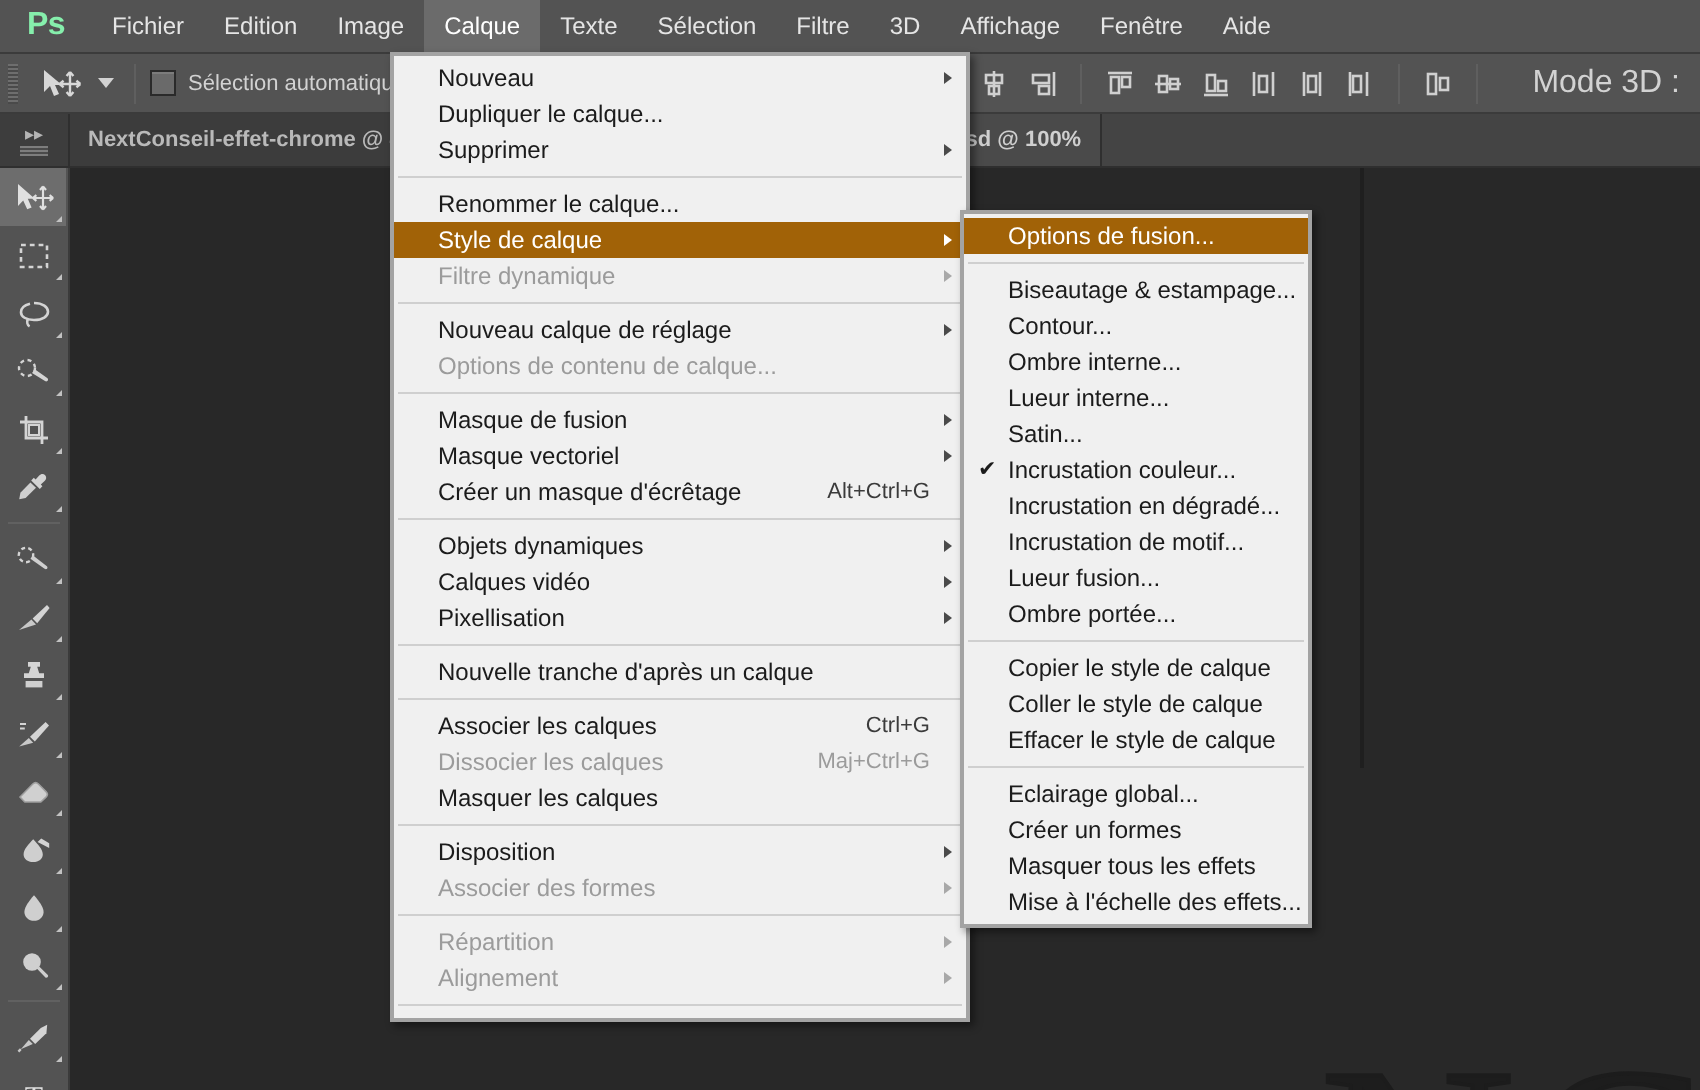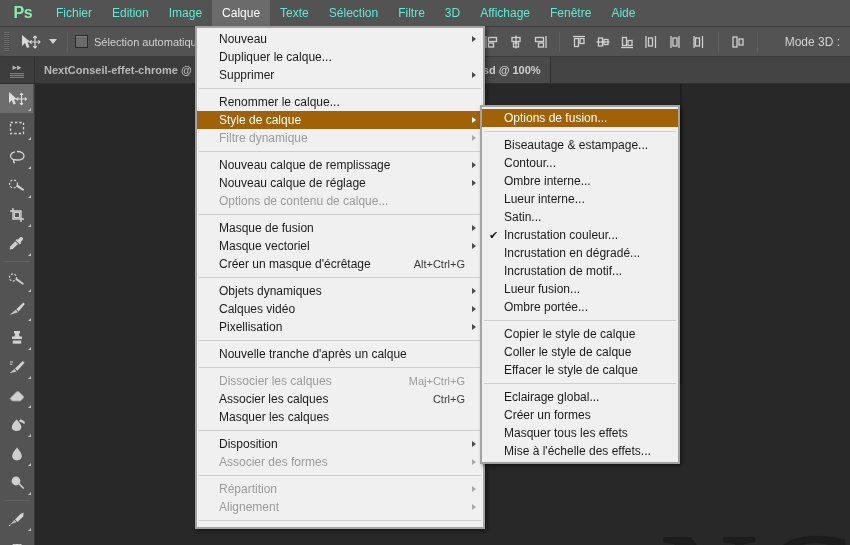--- a/index.html
+++ b/index.html
@@ -29,21 +29,21 @@
     width: 46px; height: 27px;
     display: flex; align-items: center; justify-content: center;
     color: #86efac;
     font-size: 16px; font-weight: bold;
     letter-spacing: -0.3px;
     font-family: "Liberation Sans", sans-serif;
   }
   .menubar-item {
     padding: 0 10px;
     height: 27px; line-height: 27px;
-    color: #5eead4;
+    color: #e5e5e5;
     font-size: 12px;
     white-space: nowrap;
     cursor: default;
   }
   .menubar-item.active {
     background: #6b6b6b;
     color: #ffffff;
   }
 
   
@@ -86,21 +86,21 @@
   .opt-label {
     color: #d2d2d2; font-size: 11px; white-space: nowrap;
   }
   .align-grp { display:flex; align-items:center; }
   .align-btn {
     width: 22px; height: 22px;
     display:flex; align-items:center; justify-content:center;
     margin: 0 1px;
   }
   .mode3d {
-    color: #d2d2d2; font-size: 12px; margin-left: 20px; white-space: nowrap;
+    color: #d2d2d2; font-size: 16px; margin-left: 20px; white-space: nowrap;
   }
 
   
   .tabbar {
     position: absolute; left: 0; top: 57px;
     width: 850px; height: 27px;
     background: #444444;
     border-bottom: 1px solid #2f2f2f;
     display: flex; align-items: stretch;
   }
@@ -183,21 +183,21 @@
     position: absolute;
     background: #f0f0f0;
     border: 2px solid #a3a3a3;
     box-shadow: 2px 2px 4px rgba(0,0,0,0.45);
     padding: 2px 0;
     z-index: 50;
     font-size: 12px;
     color: #1b1b1b;
   }
   #menu-calque { left: 195px; top: 26px; width: 290px; }
-  #menu-style  { left: 480px; top: 105px; width: 200px; text-align: right; }
+  #menu-style  { left: 480px; top: 105px; width: 176px; text-align: right; }
 
   .mi {
     position: relative;
     height: 18px; line-height: 18px;
     padding: 0 18px 0 22px;
     white-space: nowrap;
     cursor: default;
     display: flex; align-items: center;
   }
   .mi .mi-label { flex: 0 0 auto; }
@@ -540,24 +540,20 @@
       <div class="mi hl">
         <span class="mi-label">Style de calque</span>
         <span class="arrow"></span>
       </div>
       <div class="mi disabled">
         <span class="mi-label">Filtre dynamique</span>
         <span class="arrow"></span>
       </div>
       <div class="msep"></div>
       <div class="mi">
-        <span class="mi-label">Nouveau calque de remplissage</span>
-        <span class="arrow"></span>
-      </div>
-      <div class="mi">
         <span class="mi-label">Nouveau calque de réglage</span>
         <span class="arrow"></span>
       </div>
       <div class="mi disabled">
         <span class="mi-label">Options de contenu de calque...</span>
       </div>
       <div class="msep"></div>
       <div class="mi">
         <span class="mi-label">Masque de fusion</span>
         <span class="arrow"></span>
@@ -581,29 +577,29 @@
       </div>
       <div class="mi">
         <span class="mi-label">Pixellisation</span>
         <span class="arrow"></span>
       </div>
       <div class="msep"></div>
       <div class="mi">
         <span class="mi-label">Nouvelle tranche d'après un calque</span>
       </div>
       <div class="msep"></div>
+      <div class="mi">
+        <span class="mi-label">Associer les calques</span>
+        <span class="mi-short">Ctrl+G</span>
+      </div>
       <div class="mi disabled">
         <span class="mi-label">Dissocier les calques</span>
         <span class="mi-short">Maj+Ctrl+G</span>
       </div>
       <div class="mi">
-        <span class="mi-label">Associer les calques</span>
-        <span class="mi-short">Ctrl+G</span>
-      </div>
-      <div class="mi">
         <span class="mi-label">Masquer les calques</span>
       </div>
       <div class="msep"></div>
       <div class="mi">
         <span class="mi-label">Disposition</span>
         <span class="arrow"></span>
       </div>
       <div class="mi disabled">
         <span class="mi-label">Associer des formes</span>
         <span class="arrow"></span>

